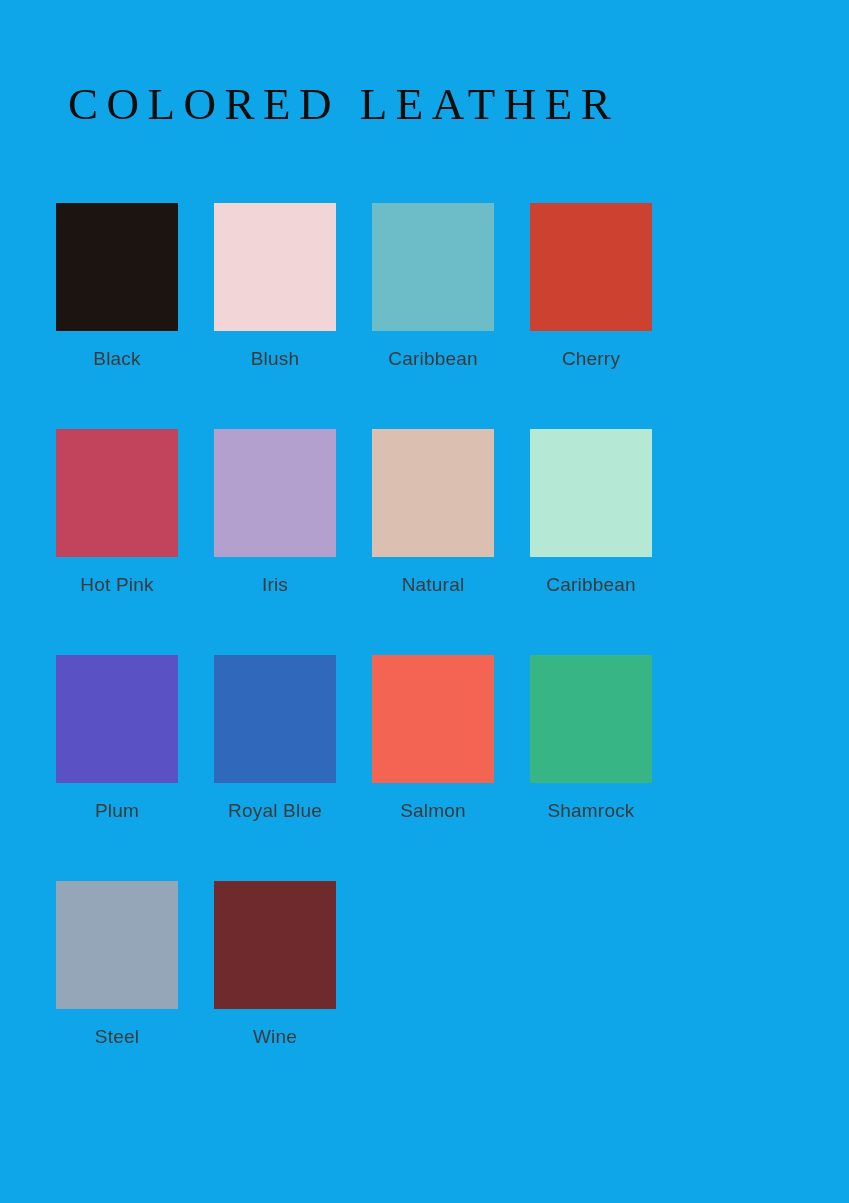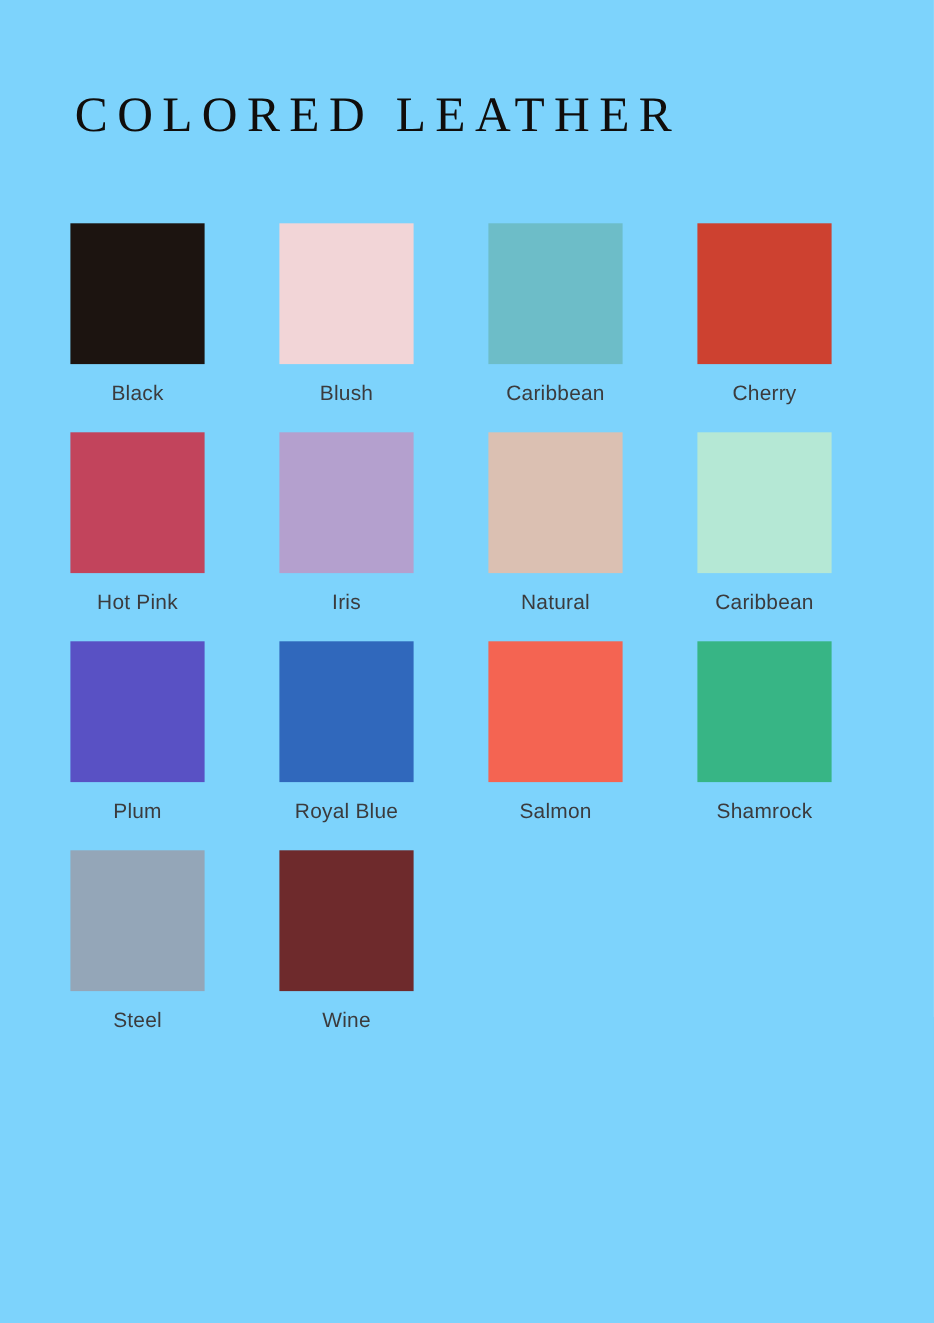--- a/index.html
+++ b/index.html
@@ -12,48 +12,49 @@
     height: 1203px;
     background: #ffffff;
     font-family: "Liberation Sans", sans-serif;
     overflow: hidden;
   }
 
   .page {
     position: relative;
     width: 849px;
     height: 1203px;
-    background: #7dd3fc;
+    background: #0ea5e9;
     box-sizing: border-box;
   }
 
   .page-title {
     font-family: "Liberation Serif", "DejaVu Serif", serif;
     font-size: 45px;
     font-weight: 400;
     color: #100d0b;
     letter-spacing: 8.5px;
     margin: 0;
     padding: 0;
     position: absolute;
     left: 68px;
     top: 78px;
     white-space: nowrap;
   }
 
   .swatch-grid {
     position: absolute;
-    left: 64px;
+    left: 56px;
     top: 203px;
     width: 706px;
     display: grid;
     grid-template-columns: repeat(4, 122px);
     column-gap: 68px;
     row-gap: 0px;
     grid-auto-rows: 190px;
+    gap: 36px;
   }
 
   .swatch-cell {
     width: 122px;
     display: flex;
     flex-direction: column;
     align-items: center;
   }
 
   .swatch-chip {

